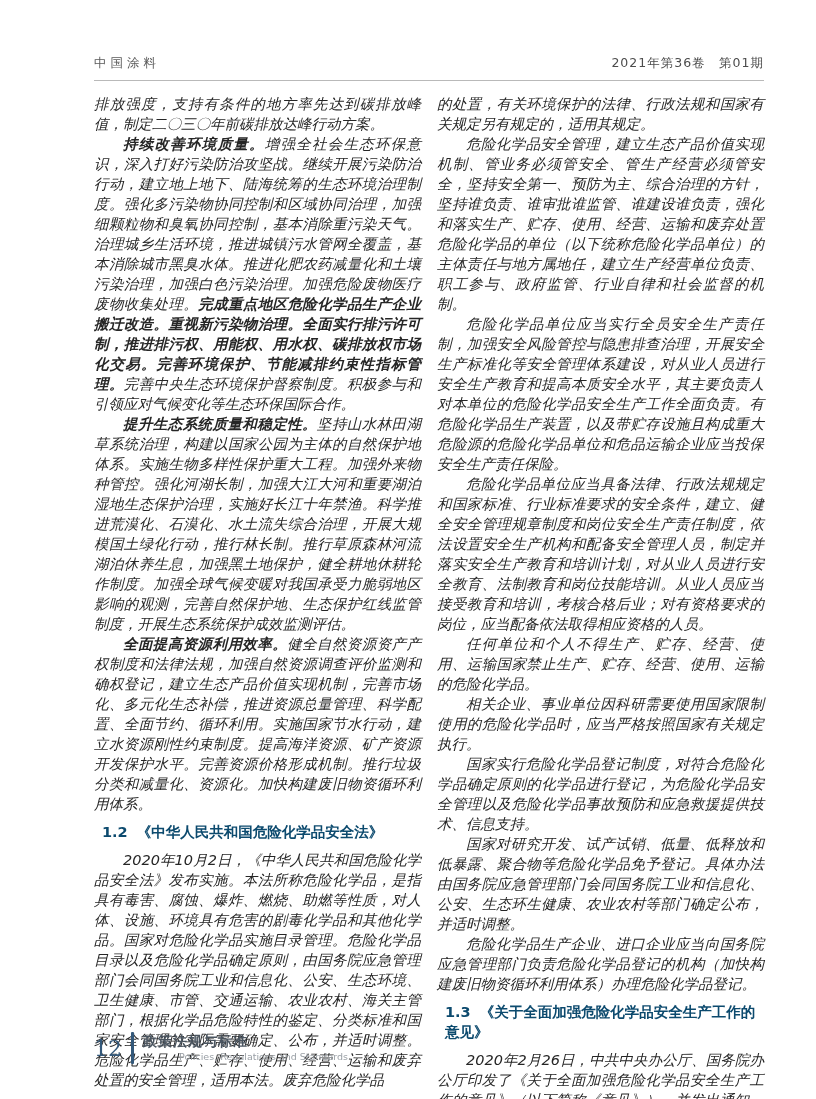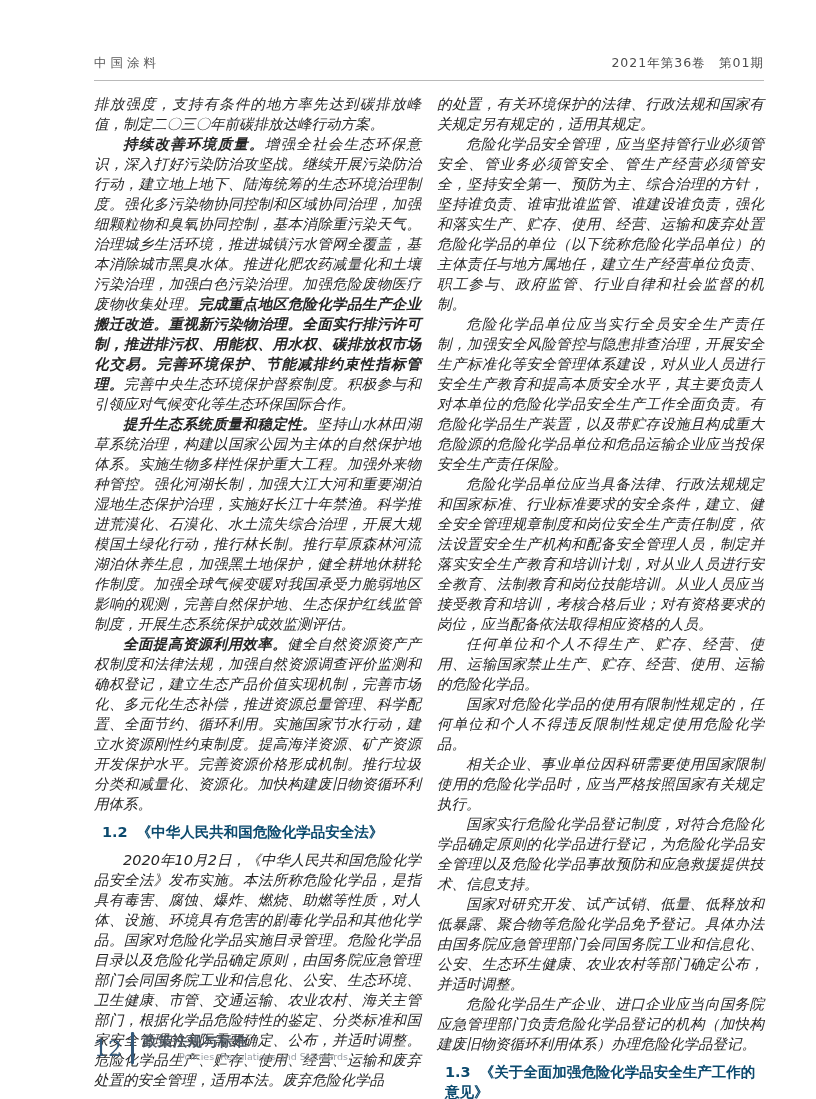--- a/index.html
+++ b/index.html
@@ -70,25 +70,24 @@
     <div class="col" id="col-left">
         <p class="para"><span>排放强度，支持有条件的地方率先达到碳排放峰值，制定二〇三〇年前碳排放达峰行动方案。</span></p>
         <p class="para indent"><span class="b">持续改善环境质量。</span><span>增强全社会生态环保意识，深入打好污染防治攻坚战。继续开展污染防治行动，建立地上地下、陆海统筹的生态环境治理制度。强化多污染物协同控制和区域协同治理，加强细颗粒物和臭氧协同控制，基本消除重污染天气。治理城乡生活环境，推进城镇污水管网全覆盖，基本消除城市黑臭水体。推进化肥农药减量化和土壤污染治理，加强白色污染治理。加强危险废物医疗废物收集处理。</span><span class="b">完成重点地区危险化学品生产企业搬迁改造。重视新污染物治理。全面实行排污许可制，推进排污权、用能权、用水权、碳排放权市场化交易。完善环境保护、节能减排约束性指标管理。</span><span>完善中央生态环境保护督察制度。积极参与和引领应对气候变化等生态环保国际合作。</span></p>
         <p class="para indent"><span class="b">提升生态系统质量和稳定性。</span><span>坚持山水林田湖草系统治理，构建以国家公园为主体的自然保护地体系。实施生物多样性保护重大工程。加强外来物种管控。强化河湖长制，加强大江大河和重要湖泊湿地生态保护治理，实施好长江十年禁渔。科学推进荒漠化、石漠化、水土流失综合治理，开展大规模国土绿化行动，推行林长制。推行草原森林河流湖泊休养生息，加强黑土地保护，健全耕地休耕轮作制度。加强全球气候变暖对我国承受力脆弱地区影响的观测，完善自然保护地、生态保护红线监管制度，开展生态系统保护成效监测评估。</span></p>
         <p class="para indent"><span class="b">全面提高资源利用效率。</span><span>健全自然资源资产产权制度和法律法规，加强自然资源调查评价监测和确权登记，建立生态产品价值实现机制，完善市场化、多元化生态补偿，推进资源总量管理、科学配置、全面节约、循环利用。实施国家节水行动，建立水资源刚性约束制度。提高海洋资源、矿产资源开发保护水平。完善资源价格形成机制。推行垃圾分类和减量化、资源化。加快构建废旧物资循环利用体系。</span></p>
         <h2 class="heading"><span class="hnum">1.2</span><span>《中华人民共和国危险化学品安全法》</span></h2>
         <p class="para indent"><span>2020年10月2日，《中华人民共和国危险化学品安全法》发布实施。本法所称危险化学品，是指具有毒害、腐蚀、爆炸、燃烧、助燃等性质，对人体、设施、环境具有危害的剧毒化学品和其他化学品。国家对危险化学品实施目录管理。危险化学品目录以及危险化学品确定原则，由国务院应急管理部门会同国务院工业和信息化、公安、生态环境、卫生健康、市管、交通运输、农业农村、海关主管部门，根据化学品危险特性的鉴定、分类标准和国家安全管理的实际需要确定、公布，并适时调整。危险化学品生产、贮存、使用、经营、运输和废弃处置的安全管理，适用本法。废弃危险化学品</span></p>
       </div>
     <div class="col" id="col-right">
         <p class="para"><span>的处置，有关环境保护的法律、行政法规和国家有关规定另有规定的，适用其规定。</span></p>
-        <p class="para indent"><span>危险化学品安全管理，应当坚持管行业必须管安全、管业务必须管安全、管生产经营必须管安全，坚持安全第一、预防为主、综合治理的方针，坚持谁负责、谁审批谁监管、谁建设谁负责，强化和落实生产、贮存、使用、经营、运输和废弃处置危险化学品的单位（以下统称危险化学品单位）的主体责任与地方属地任，建立生产经营单位负责、职工参与、政府监管、行业自律和社会监督的机制。</span></p>
+        <p class="para indent"><span>危险化学品安全管理，建立生态产品价值实现机制、管业务必须管安全、管生产经营必须管安全，坚持安全第一、预防为主、综合治理的方针，坚持谁负责、谁审批谁监管、谁建设谁负责，强化和落实生产、贮存、使用、经营、运输和废弃处置危险化学品的单位（以下统称危险化学品单位）的主体责任与地方属地任，建立生产经营单位负责、职工参与、政府监管、行业自律和社会监督的机制。</span></p>
         <p class="para indent"><span>危险化学品单位应当实行全员安全生产责任制，加强安全风险管控与隐患排查治理，开展安全生产标准化等安全管理体系建设，对从业人员进行安全生产教育和提高本质安全水平，其主要负责人对本单位的危险化学品安全生产工作全面负责。有危险化学品生产装置，以及带贮存设施且构成重大危险源的危险化学品单位和危品运输企业应当投保安全生产责任保险。</span></p>
         <p class="para indent"><span>危险化学品单位应当具备法律、行政法规规定和国家标准、行业标准要求的安全条件，建立、健全安全管理规章制度和岗位安全生产责任制度，依法设置安全生产机构和配备安全管理人员，制定并落实安全生产教育和培训计划，对从业人员进行安全教育、法制教育和岗位技能培训。从业人员应当接受教育和培训，考核合格后业；对有资格要求的岗位，应当配备依法取得相应资格的人员。</span></p>
         <p class="para indent"><span>任何单位和个人不得生产、贮存、经营、使用、运输国家禁止生产、贮存、经营、使用、运输的危险化学品。</span></p>
-        <p class="para indent"><span>国家对危险化学品的使用有限制性规定的，任何单位和个人不得违反限制性规定使用危险化学品。</span></p>
         <p class="para indent"><span>相关企业、事业单位因科研需要使用国家限制使用的危险化学品时，应当严格按照国家有关规定执行。</span></p>
         <p class="para indent"><span>国家实行危险化学品登记制度，对符合危险化学品确定原则的化学品进行登记，为危险化学品安全管理以及危险化学品事故预防和应急救援提供技术、信息支持。</span></p>
         <p class="para indent"><span>国家对研究开发、试产试销、低量、低释放和低暴露、聚合物等危险化学品免予登记。具体办法由国务院应急管理部门会同国务院工业和信息化、公安、生态环生健康、农业农村等部门确定公布，并适时调整。</span></p>
         <p class="para indent"><span>危险化学品生产企业、进口企业应当向国务院应急管理部门负责危险化学品登记的机构（加快构建废旧物资循环利用体系）办理危险化学品登记。</span></p>
         <h2 class="heading"><span class="hnum">1.3</span><span>《关于全面加强危险化学品安全生产工作的意见》</span></h2>
         <p class="para indent"><span>2020年2月26日，中共中央办公厅、国务院办公厅印发了《关于全面加强危险化学品安全生产工作的意见》（以下简称《意见》），并发出通知，要求各地区各部</span></p>
       </div>
   </main>
 
   <footer class="ftr">

